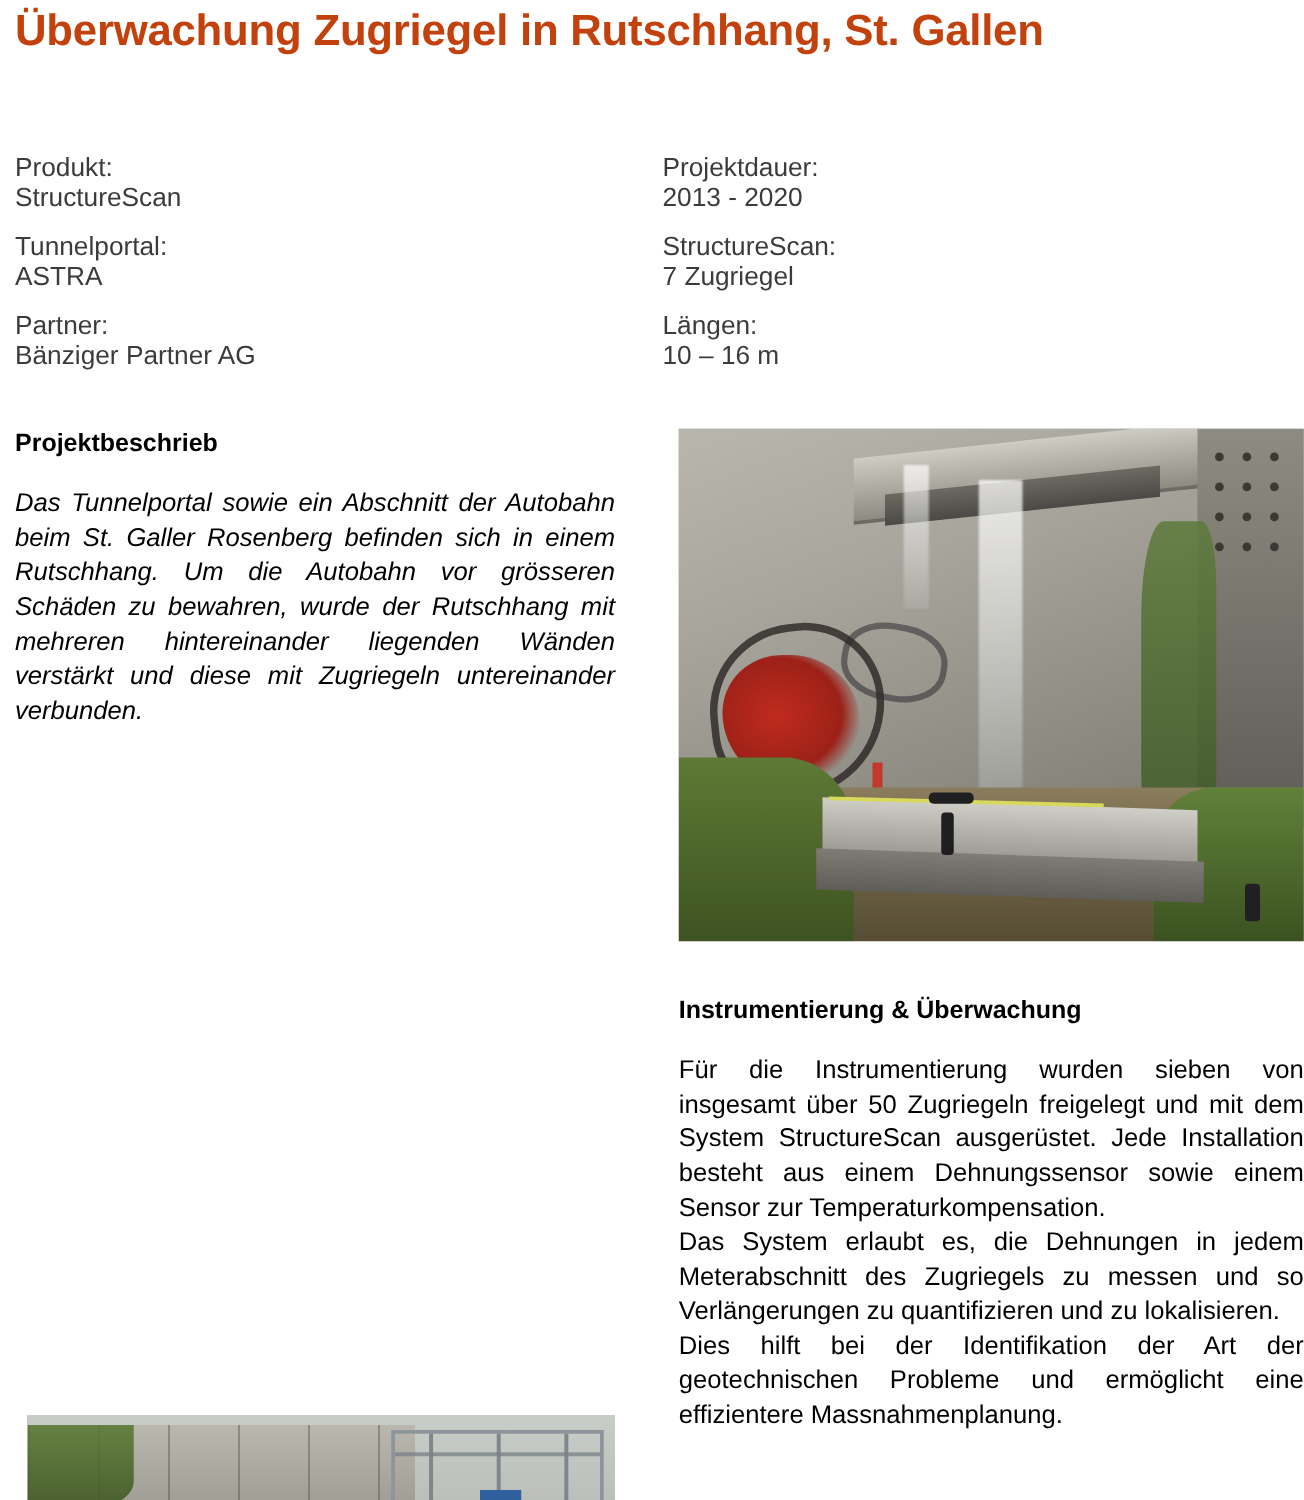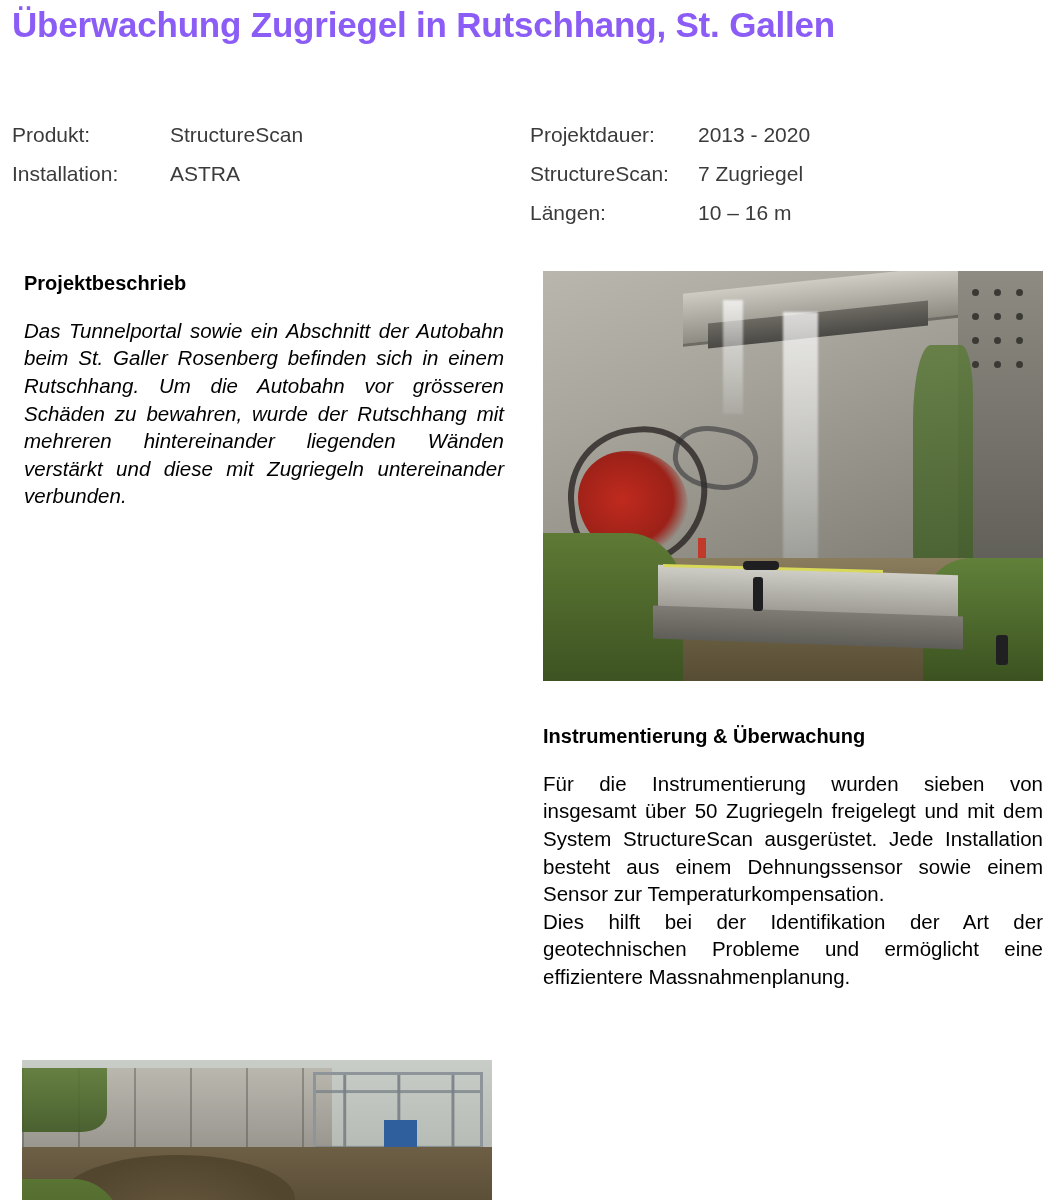--- a/index.html
+++ b/index.html
@@ -16,21 +16,21 @@
     overflow: hidden;
     position: relative;
   }
   .page {
     padding: 0 12px;
     position: relative;
     width: 1043px;
     height: 1200px;
   }
   .title {
-    color: #8b5cf6;
+    color: #c2410c;
     font-size: 35px;
     font-weight: bold;
     letter-spacing: -0.2px;
     margin: 6px 0 0 0;
     line-height: 1.1;
   }
   .meta {
     margin-top: 78px;
     display: flex;
     gap: 0px;
@@ -40,32 +40,33 @@
     flex-direction: column;
     gap: 15px;
   }
   .meta-col.left { width: 518px; }
   .meta-col.right { width: 500px; }
   .meta-row {
     display: flex;
     font-size: 21px;
     color: #3b3b3b;
     line-height: 1.15;
+    flex-direction: column;
   }
   .meta-label { width: 158px; flex: none; }
   .meta-right .meta-label { width: 168px; }
   .meta-value { flex: 1; }
 
   .content {
     margin-top: 46px;
     position: relative;
   }
   .col-left {
     position: absolute;
-    left: 12px;
+    left: 0;
     top: 0;
     width: 480px;
   }
   .col-right {
     position: absolute;
     left: 531px;
     top: 0;
     width: 500px;
   }
   h2.section-head {
@@ -270,22 +271,26 @@
 
   <h1 class="title">Überwachung Zugriegel in Rutschhang, St. Gallen</h1>
 
   <div class="meta">
     <div class="meta-col left">
       <div class="meta-row">
         <span class="meta-label">Produkt:</span>
         <span class="meta-value">StructureScan</span>
       </div>
       <div class="meta-row">
-        <span class="meta-label">Installation:</span>
+        <span class="meta-label">Tunnelportal:</span>
         <span class="meta-value">ASTRA</span>
+      </div>
+      <div class="meta-row">
+        <span class="meta-label">Partner:</span>
+        <span class="meta-value">Bänziger Partner AG</span>
       </div>
     </div>
     <div class="meta-col right meta-right">
       <div class="meta-row">
         <span class="meta-label">Projektdauer:</span>
         <span class="meta-value">2013 - 2020</span>
       </div>
       <div class="meta-row">
         <span class="meta-label">StructureScan:</span>
         <span class="meta-value">7 Zugriegel</span>
@@ -303,20 +308,21 @@
       <h2 class="section-head">Projektbeschrieb</h2>
       <div class="para-gap"></div>
       <p class="body-text italic">Das Tunnelportal sowie ein Abschnitt der Autobahn beim St. Galler Rosenberg befinden sich in einem Rutschhang. Um die Autobahn vor grösseren Schäden zu bewahren, wurde der Rutschhang mit mehreren hintereinander liegenden Wänden verstärkt und diese mit Zugriegeln untereinander verbunden.</p>
     </div>
 
     <div class="col-right">
       <div style="height:453px"></div>
       <h2 class="section-head">Instrumentierung &amp; Überwachung</h2>
       <div class="para-gap"></div>
       <p class="body-text">Für die Instrumentierung wurden sieben von insgesamt über 50 Zugriegeln freigelegt und mit dem System StructureScan ausgerüstet. Jede Installation besteht aus einem Dehnungssensor sowie einem Sensor zur Temperaturkompensation.</p>
+      <p class="body-text">Das System erlaubt es, die Dehnungen in jedem Meterabschnitt des Zugriegels zu messen und so Verlängerungen zu quantifizieren und zu lokalisieren.</p>
       <p class="body-text">Dies hilft bei der Identifikation der Art der geotechnischen Probleme und ermöglicht eine effizientere Massnahmenplanung.</p>
     </div>
 
     <div class="photo photo-1">
       <div class="p1-sky"></div>
       <div class="p1-wall"></div>
       <div class="p1-topbeam"></div>
       <div class="p1-topbeam2"></div>
       <div class="p1-rightwall"></div>
       <div class="p1-rivets">

